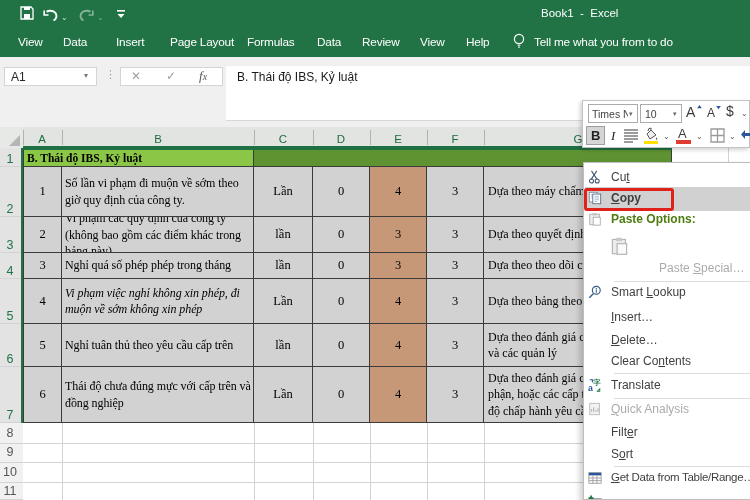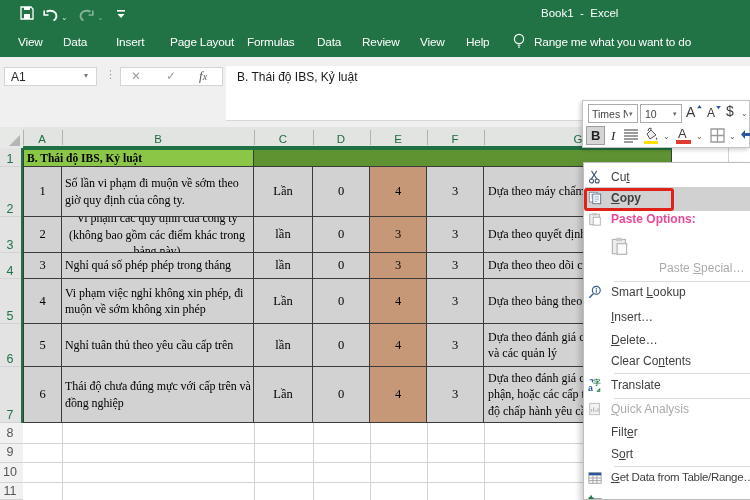--- a/index.html
+++ b/index.html
@@ -84,21 +84,21 @@
   <div class="tab" style="left:170px;">Page Layout</div>
   <div class="tab" style="left:247px;">Formulas</div>
   <div class="tab" style="left:317px;">Data</div>
   <div class="tab" style="left:362px;">Review</div>
   <div class="tab" style="left:420px;">View</div>
   <div class="tab" style="left:466px;">Help</div>
   <svg class="abs" style="left:512px; top:6px;" width="14" height="17" viewBox="0 0 14 17">
     <circle cx="7" cy="6" r="4.6" fill="none" stroke="#fff" stroke-width="1.2"></circle>
     <path d="M5.4 10.5 h3.2 M5.7 12.3 h2.6 M6.2 14.1 h1.6" stroke="#fff" stroke-width="1.1"></path>
   </svg>
-  <div class="tab" style="left:534px;">Range me what you want to do</div>
+  <div class="tab" style="left:534px;">Tell me what you from to do</div>
 </div>
 
 <div id="fstrip" class="abs">
   <div id="fedit"></div>
   <div class="wbox" style="left:4px; width:93px;"></div>
   <div class="abs" style="left:11px; top:13px; font-size:12px; color:#262626;">A1</div>
   <div class="abs" style="left:84px; top:14px; font-size:8px; color:#7a7a7a;">▾</div>
   <div class="abs" style="left:105px; top:11px; font-size:11px; color:#9a9a9a;">⋮</div>
   <div class="wbox" style="left:120px; width:103px;"></div>
   <div class="abs" style="left:131px; top:12px; font-size:12px; color:#9f9f9f;">✕</div>
@@ -183,38 +183,38 @@
       <div>Số lần vi phạm đi muộn về sớm theo<br>giờ quy định của công ty.</div>
     </div>
   <div class="cell grey cent" style="left:254px; top:19px; width:59px; height:50px; font-size:12.5px;">Lần</div>
   <div class="cell grey cent" style="left:313px; top:19px; width:57px; height:50px; font-size:12.5px;">0</div>
   <div class="cell tan cent" style="left:370px; top:19px; width:57px; height:50px; font-size:12.5px;">4</div>
   <div class="cell grey cent" style="left:427px; top:19px; width:57px; height:50px; font-size:12.5px;">3</div>
   <div class="cell grey vcent gt" style="left:484px; top:19px; width:188px; height:50px; padding-left:4px;">Dựa theo máy chấm công</div>
 
   <div class="cell grey cent bl" style="left:23px; top:69px; width:39px; height:36px; font-size:12.5px;">2</div>
   <div class="cell grey bt" style="left:62px; top:69px; width:192px; height:36px;">
-      <div style="position:absolute; left:3px; top:-7px; width:184px;text-align:center;">Vi phạm các quy định của công ty<br>(không bao gồm các điểm khác trong<br>bảng này)</div>
+      <div style="position:absolute; left:3px; top:-7px; width:184px;">Vi phạm các quy định của công ty<br>(không bao gồm các điểm khác trong<br>bảng này)</div>
     </div>
   <div class="cell grey cent" style="left:254px; top:69px; width:59px; height:36px; font-size:12.5px;">lần</div>
   <div class="cell grey cent" style="left:313px; top:69px; width:57px; height:36px; font-size:12.5px;">0</div>
   <div class="cell tan cent" style="left:370px; top:69px; width:57px; height:36px; font-size:12.5px;">3</div>
   <div class="cell grey cent" style="left:427px; top:69px; width:57px; height:36px; font-size:12.5px;">3</div>
   <div class="cell grey vcent gt" style="left:484px; top:69px; width:188px; height:36px; padding-left:4px;">Dựa theo quyết định xử phạt</div>
 
   <div class="cell grey cent bl" style="left:23px; top:105px; width:39px; height:26px; font-size:12.5px;">3</div>
   <div class="cell grey vcent bt" style="left:62px; top:105px; width:192px; height:26px; padding-left:3px;">Nghỉ quá số phép phép trong tháng</div>
   <div class="cell grey cent" style="left:254px; top:105px; width:59px; height:26px; font-size:12.5px;">lần</div>
   <div class="cell grey cent" style="left:313px; top:105px; width:57px; height:26px; font-size:12.5px;">0</div>
   <div class="cell tan cent" style="left:370px; top:105px; width:57px; height:26px; font-size:12.5px;">3</div>
   <div class="cell grey cent" style="left:427px; top:105px; width:57px; height:26px; font-size:12.5px;">3</div>
   <div class="cell grey vcent gt" style="left:484px; top:105px; width:188px; height:26px; padding-left:4px;">Dựa theo theo dõi của</div>
 
   <div class="cell grey cent bl" style="left:23px; top:131px; width:39px; height:45px; font-size:12.5px;">4</div>
-  <div class="cell grey vcent bt" style="left:62px; top:131px; width:192px; height:45px; padding-left:3px;">
+  <div class="cell grey vcent bt" style="left:62px; top:131px; width:192px; height:45px; padding-left:3px;font-style:italic;">
       <div>Vi phạm việc nghỉ không xin phép, đi<br>muộn về sớm không xin phép</div>
     </div>
   <div class="cell grey cent" style="left:254px; top:131px; width:59px; height:45px; font-size:12.5px;">Lần</div>
   <div class="cell grey cent" style="left:313px; top:131px; width:57px; height:45px; font-size:12.5px;">0</div>
   <div class="cell tan cent" style="left:370px; top:131px; width:57px; height:45px; font-size:12.5px;">4</div>
   <div class="cell grey cent" style="left:427px; top:131px; width:57px; height:45px; font-size:12.5px;">3</div>
   <div class="cell grey vcent gt" style="left:484px; top:131px; width:188px; height:45px; padding-left:4px;">Dựa theo bảng theo dõi</div>
 
   <div class="cell grey cent bl" style="left:23px; top:176px; width:39px; height:43px; font-size:12.5px;">5</div>
   <div class="cell grey vcent bt" style="left:62px; top:176px; width:192px; height:43px; padding-left:3px;">Nghỉ tuân thủ theo yêu cầu cấp trên</div>
@@ -317,21 +317,21 @@
   </div>
 
   <div class="abs" style="left:0px; top:25px; width:90px; height:23px; border:3px solid #DE2119; border-radius:3px; z-index:5;"></div>
 
   <div class="mi" style="top:45px;">
     <svg class="ic" viewBox="0 0 16 16">
       <rect x="2" y="2.5" width="11" height="12" fill="#EDEDED" stroke="#ababab" stroke-width="1"></rect>
       <rect x="5" y="1" width="5" height="3" rx="0.5" fill="#c6c6c6"></rect>
       <rect x="6" y="6" width="8" height="9" fill="#fff" stroke="#ababab" stroke-width="1"></rect>
     </svg>
-    <div class="txt" style="font-weight:bold; color:#ec4899;">Paste Options:</div>
+    <div class="txt" style="font-weight:bold; color:#4d7c0f;">Paste Options:</div>
   </div>
 
   <svg class="abs" style="left:26px; top:72px;" width="19" height="22" viewBox="0 0 16 16">
     <rect x="2" y="2.5" width="11" height="12" fill="#EDEDED" stroke="#b5b5b5" stroke-width="1"></rect>
     <rect x="5" y="1" width="5" height="3" rx="0.5" fill="#c9c9c9"></rect>
     <rect x="6" y="6" width="8" height="9" fill="#fafafa" stroke="#b5b5b5" stroke-width="1"></rect>
   </svg>
 
   <div class="mi mgrey" style="top:94px;margin-left:48px;">
       <div class="txt">Paste <u>S</u>pecial…</div>

